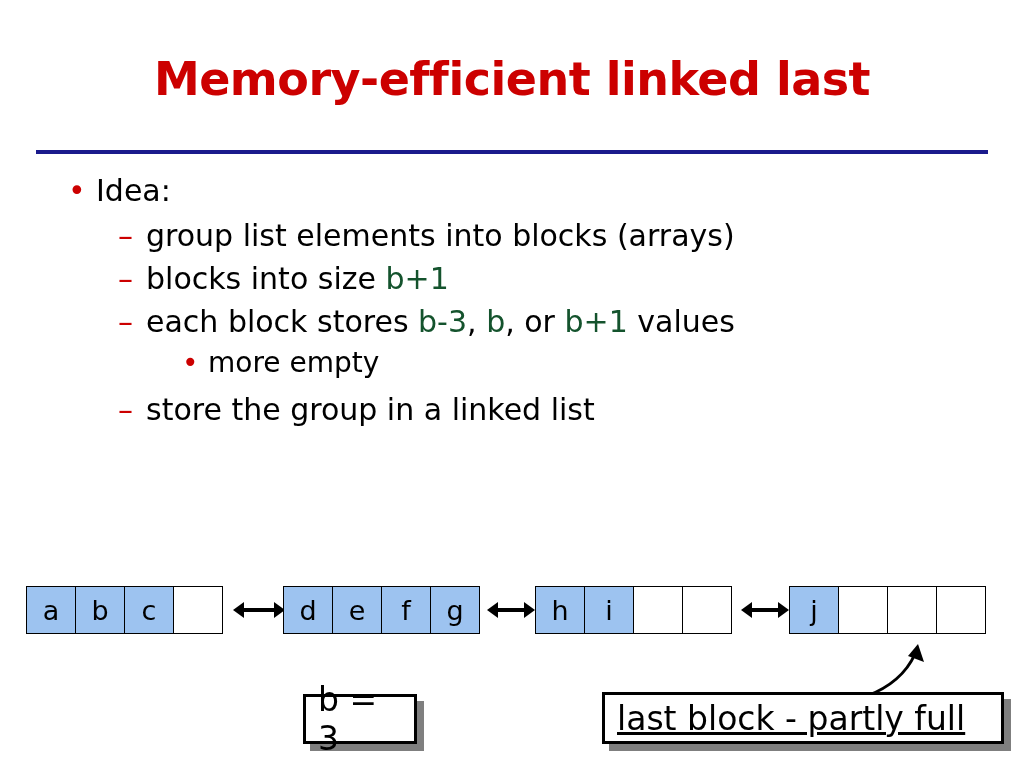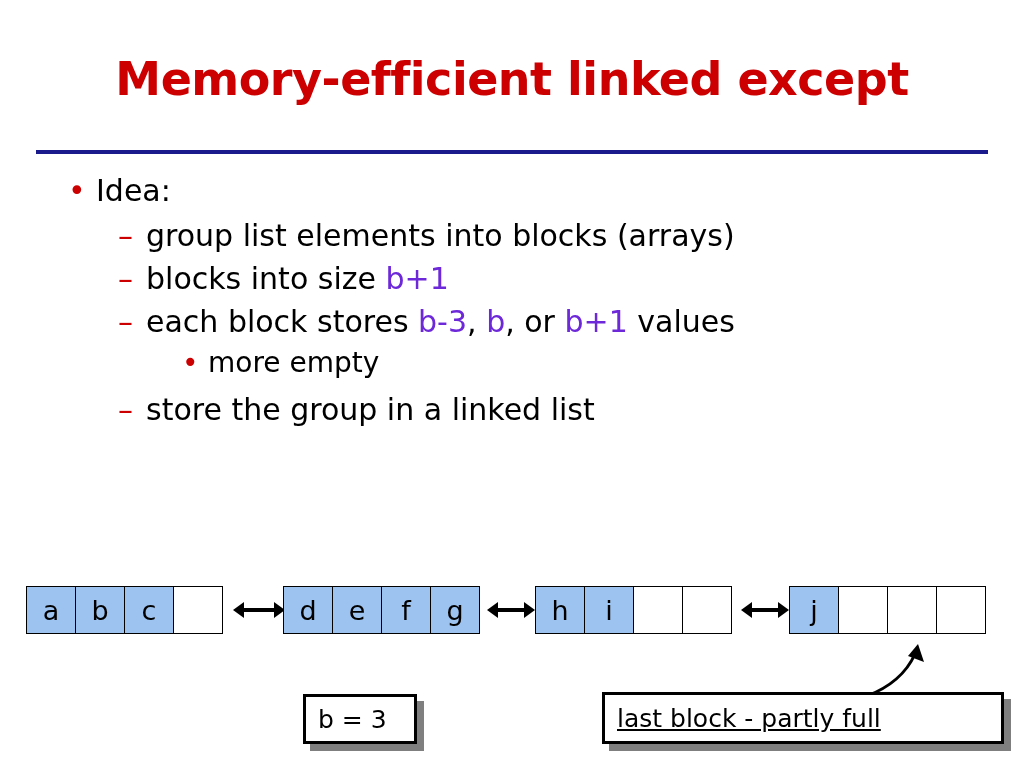--- a/index.html
+++ b/index.html
@@ -60,21 +60,21 @@
     font-size:28px;
     padding-left:148px;
     margin-bottom:2px;
     line-height:1.28;
   }
   .lvl3 .dot{
     position:absolute;left:122px;top:0;
     color:#cc0000;font-size:28px;line-height:1.28;
   }
   .lvl3 .cont{display:block;padding-left:0;}
-  .blue{color:#6d28d9;}
+  .blue{color:#14532d;}
 
   
   .diagram{position:absolute;left:0;top:586px;width:1024px;height:60px;}
   .blockgroup{position:absolute;top:0;display:flex;}
   .cell{
     width:50px;height:48px;
     border:1px solid #000000;
     margin-left:-1px;
     box-sizing:border-box;
     display:flex;align-items:center;justify-content:center;
@@ -96,34 +96,34 @@
   .arrow:after{right:-10px;border-left:11px solid #000000;}
 
   
   .callout{
     position:absolute;
     background:#ffffff;
     border:3px solid #000000;
     box-shadow:7px 7px 0 #7f7f7f;
     display:flex;align-items:center;
     padding:0 12px;
-    font-size:25px;color:#000000;
+    font-size:33px;color:#000000;
     box-sizing:border-box;
   }
   #callout-b{left:303px;top:694px;width:114px;height:50px;}
   #callout-last{left:602px;top:692px;width:402px;height:52px;text-decoration:underline;}
 
   .curve{position:absolute;left:800px;top:626px;width:140px;height:80px;}
 </style>
 </head>
 <body>
 
 <div class="slide">
 
-  <div class="title">Memory-efficient linked except</div>
+  <div class="title">Memory-efficient linked last</div>
   <div class="title-rule"></div>
 
   <div class="bullets">
 
     <div class="lvl1">
       <span class="dot">•</span>
       <span>Idea:</span>
     </div>
 
     <div class="lvl2">

